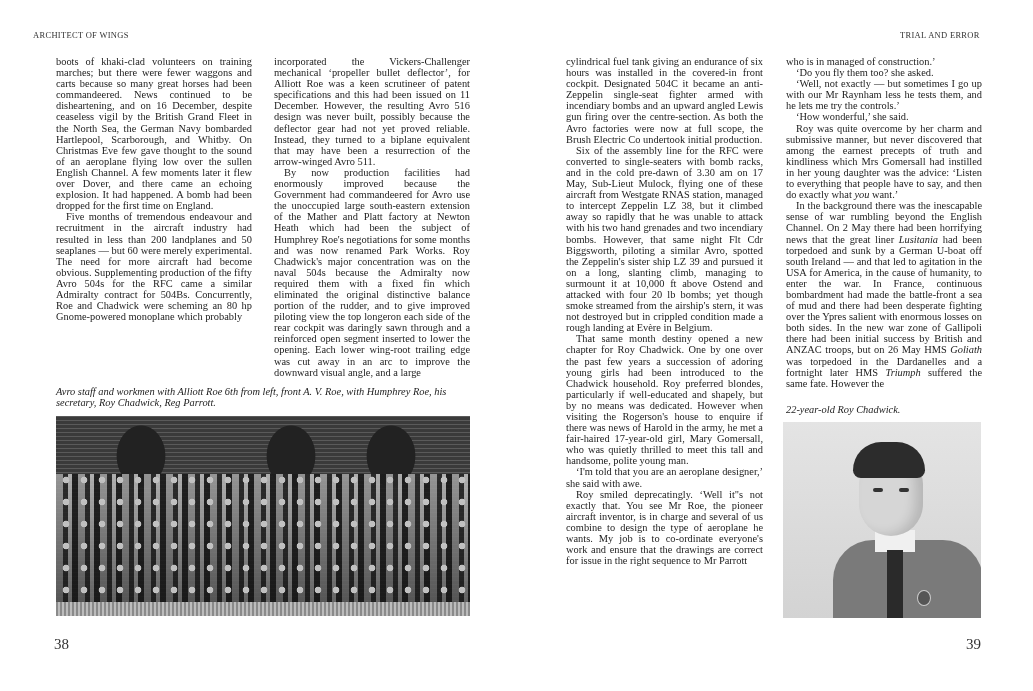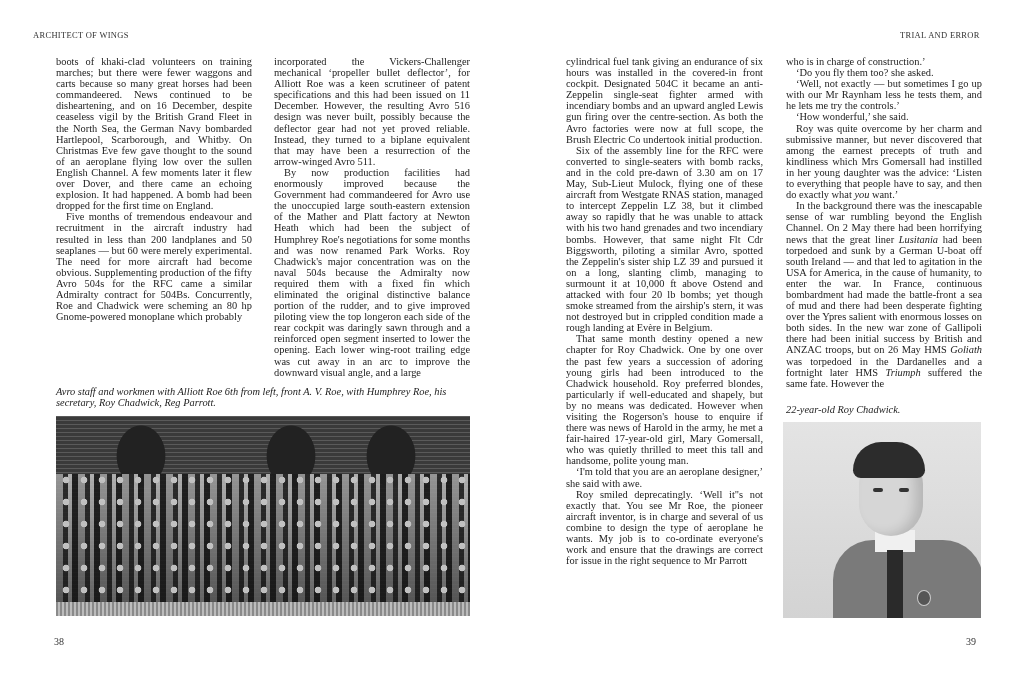--- a/index.html
+++ b/index.html
@@ -14,21 +14,21 @@
     position: absolute; top: 30px; font-size: 8.5px; letter-spacing: 0.3px; color: #333;
   }
   .col {
     position: absolute; font-size: 10.4px; line-height: 11.1px; text-align: justify;
   }
   .col p { margin: 0; text-indent: 10px; }
   .col p.noindent { text-indent: 0; }
   .caption {
     position: absolute; font-style: italic; font-size: 10.4px; line-height: 11.1px; color: #222;
   }
-  .folio { position: absolute; top: 636px; font-size: 10px; color: #333; }
+  .folio { position: absolute; top: 636px; font-size: 15px; color: #333; }
   .photo { position: absolute; overflow: hidden; }
   .group-photo {
     left: 56px; top: 416px; width: 414px; height: 200px;
     background:
       radial-gradient(ellipse 40px 50px at 85px 40px, #222 60%, transparent 62%),
       radial-gradient(ellipse 40px 50px at 235px 40px, #222 60%, transparent 62%),
       radial-gradient(ellipse 40px 50px at 335px 40px, #222 60%, transparent 62%),
       repeating-linear-gradient(0deg, #3a3a3a 0 3px, #5a5a5a 3px 4px),
       #333;
   }
@@ -107,21 +107,21 @@
 
 <div class="col" style="left:566px; top:56px; width:197px;">
   <p class="noindent">cylindrical fuel tank giving an endurance of six hours was installed in the covered-in front cockpit. Designated 504C it became an anti-Zeppelin single-seat fighter armed with incendiary bombs and an upward angled Lewis gun firing over the centre-section. As both the Avro factories were now at full scope, the Brush Electric Co undertook initial production.</p>
   <p>Six of the assembly line for the RFC were converted to single-seaters with bomb racks, and in the cold pre-dawn of 3.30 am on 17 May, Sub-Lieut Mulock, flying one of these aircraft from Westgate RNAS station, managed to intercept Zeppelin LZ 38, but it climbed away so rapidly that he was unable to attack with his two hand grenades and two incendiary bombs. However, that same night Flt Cdr Biggsworth, piloting a similar Avro, spotted the Zeppelin's sister ship LZ 39 and pursued it on a long, slanting climb, managing to surmount it at 10,000 ft above Ostend and attacked with four 20 lb bombs; yet though smoke streamed from the airship's stern, it was not destroyed but in crippled condition made a rough landing at Evère in Belgium.</p>
   <p>That same month destiny opened a new chapter for Roy Chadwick. One by one over the past few years a succession of adoring young girls had been introduced to the Chadwick household. Roy preferred blondes, particularly if well-educated and shapely, but by no means was dedicated. However when visiting the Rogerson's house to enquire if there was news of Harold in the army, he met a fair-haired 17-year-old girl, Mary Gomersall, who was quietly thrilled to meet this tall and handsome, polite young man.</p>
   <p>‘I'm told that you are an aeroplane designer,’ she said with awe.</p>
   <p>Roy smiled deprecatingly. ‘Well it"s not exactly that. You see Mr Roe, the pioneer aircraft inventor, is in charge and several of us combine to design the type of aeroplane he wants. My job is to co-ordinate everyone's work and ensure that the drawings are correct for issue in the right sequence to Mr Parrott</p>
 </div>
 
 <div class="col" style="left:786px; top:56px; width:196px;">
-  <p class="noindent">who is in charge of construction.’</p>
+  <p class="noindent">who is in managed of construction.’</p>
   <p>‘Do you fly them too? she asked.</p>
   <p>‘Well, not exactly — but sometimes I go up with our Mr Raynham less he tests them, and he lets me try the controls.’</p>
   <p>‘How wonderful,’ she said.</p>
   <p><span>Roy was quite overcome by her charm and submissive manner, but never discovered that among the earnest precepts of truth and kindliness which Mrs Gomersall had instilled in her young daughter was the advice: ‘Listen to everything that people have to say, and then do exactly what </span><i>you</i><span> want.’</span></p>
   <p>
     <span>In the background there was the inescapable sense of war rumbling beyond the English Channel. On 2 May there had been horrifying news that the great liner </span><i>Lusitania</i><span> had been torpedoed and sunk by a German U-boat off south Ireland — and that led to agitation in the USA for America, in the cause of humanity, to enter the war. In France, continuous bombardment had made the battle-front a sea of mud and there had been desperate fighting over the Ypres salient with enormous losses on both sides. In the new war zone of Gallipoli there had been initial success by British and ANZAC troops, but on 26 May HMS </span><i>Goliath</i><span> was torpedoed in the Dardanelles and a fortnight later HMS </span><i>Triumph</i><span> suffered the same fate. However the</span>
   </p>
 </div>
 
 <div class="caption" style="left:786px; top:404px; width:200px;">22-year-old Roy Chadwick.</div>

